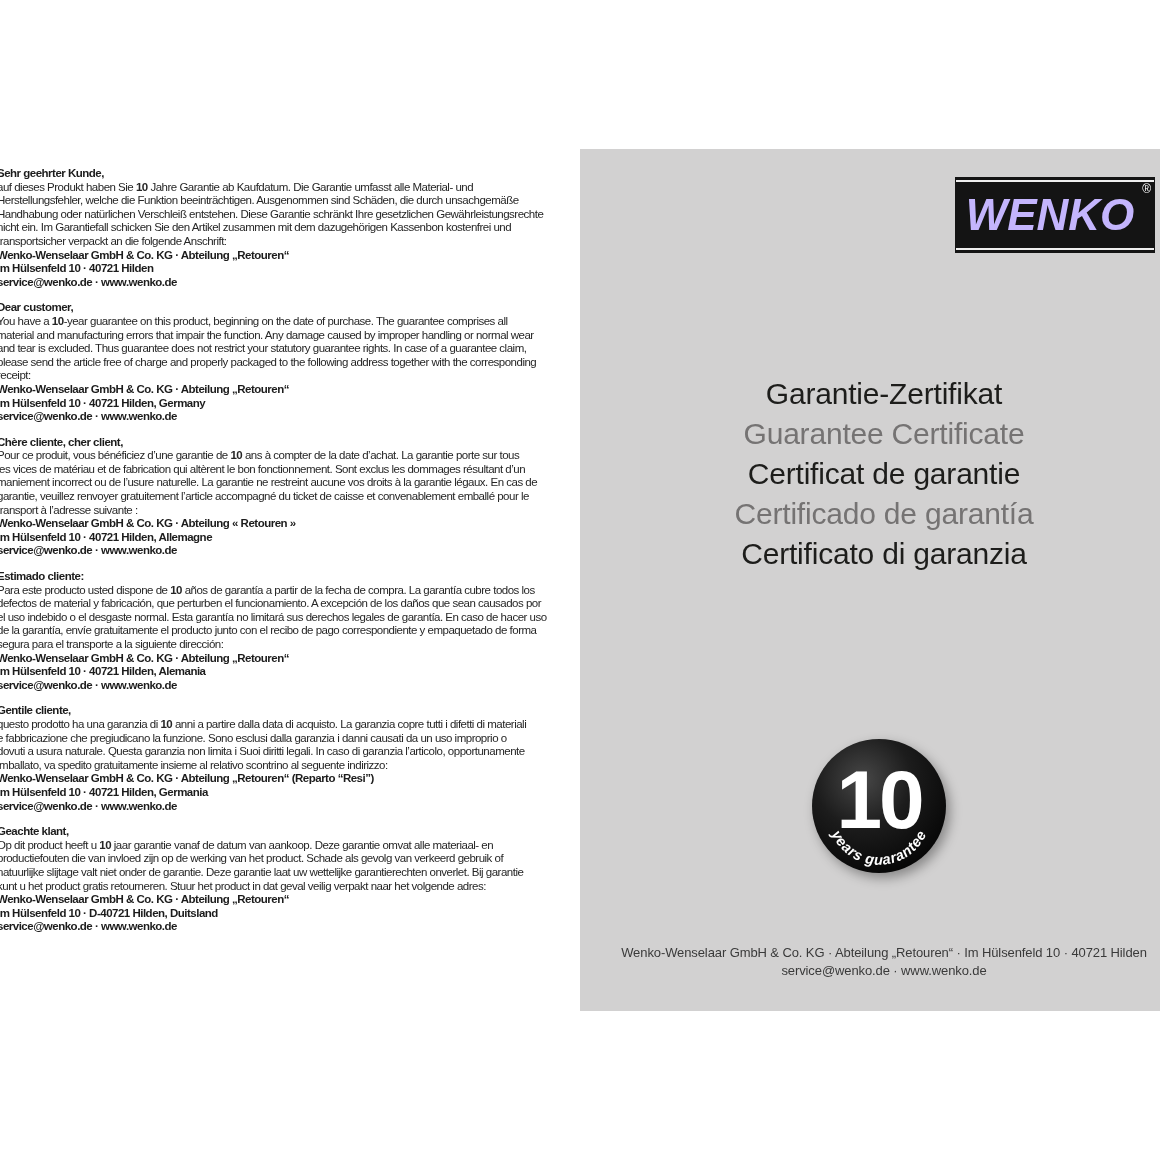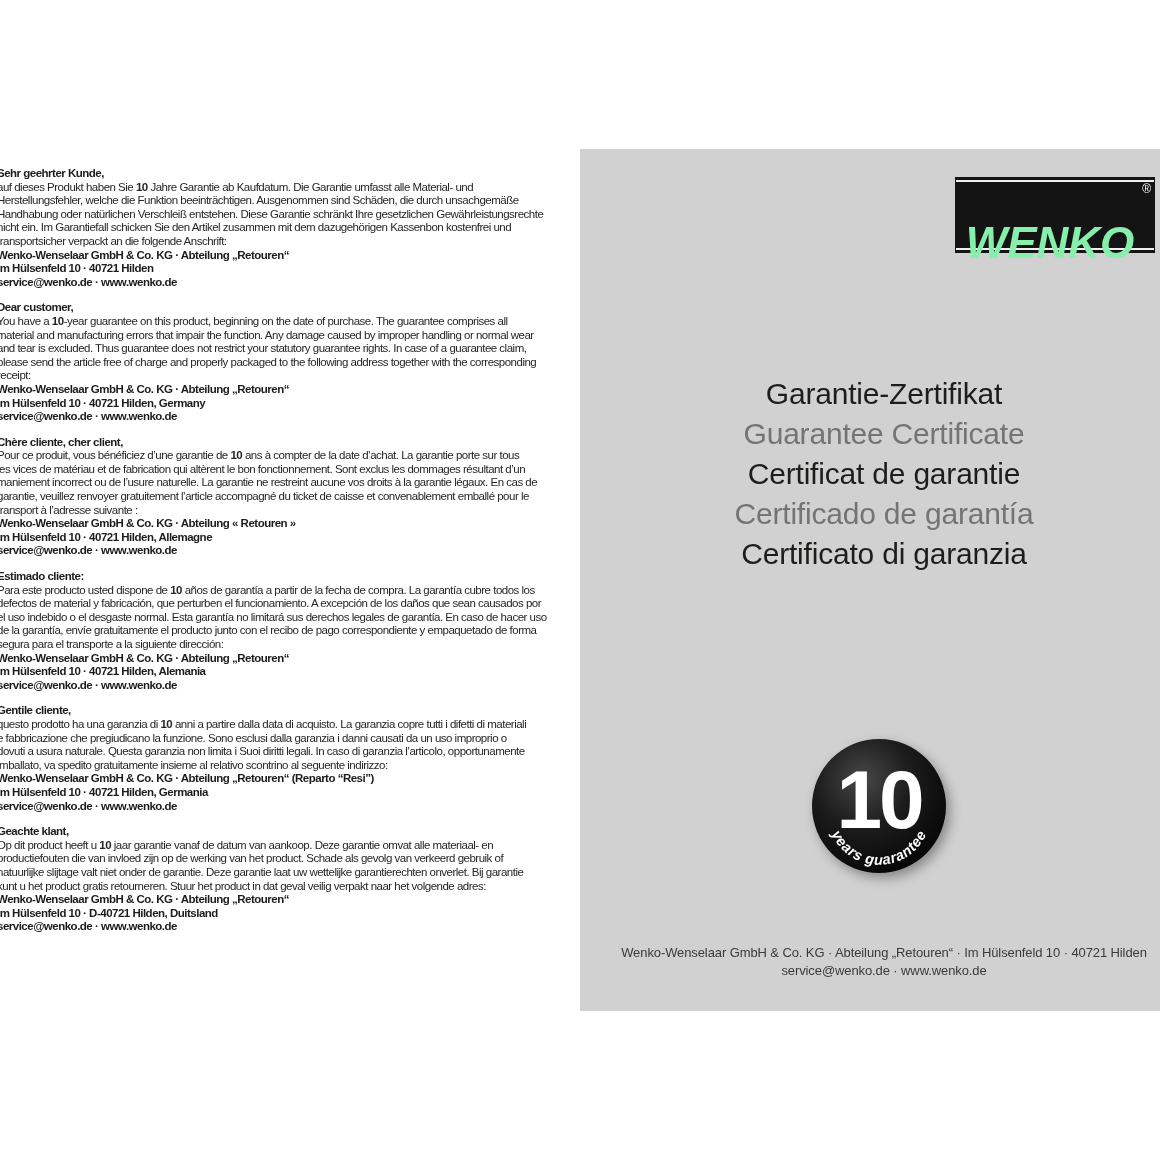--- a/index.html
+++ b/index.html
@@ -96,21 +96,21 @@
 service@wenko.de · www.wenko.de</div>
     </div>
 
   </div>
 
   <div id="panel" style="background: rgb(210, 209, 209);">
 
     <div id="logo" style="background: rgb(20, 20, 20);">
       <div class="logo-stripe stripe-top"></div>
       <div class="logo-stripe stripe-bottom"></div>
-      <div id="logo-text" style="color: #86efac; margin-top: 28px;">WENKO</div>
+      <div id="logo-text" style="color: #c4b5fd;">WENKO</div>
       <div id="logo-reg">®</div>
     </div>
 
     <div id="titles">
       <div class="cert-title" style="color: rgb(29, 29, 27);">Garantie-Zertifikat</div>
       <div class="cert-title" style="color: rgb(117, 115, 115);">Guarantee Certificate</div>
       <div class="cert-title" style="color: rgb(29, 29, 27);">Certificat de garantie</div>
       <div class="cert-title" style="color: rgb(117, 115, 115);">Certificado de garantía</div>
       <div class="cert-title" style="color: rgb(29, 29, 27);">Certificato di garanzia</div>
     </div>

